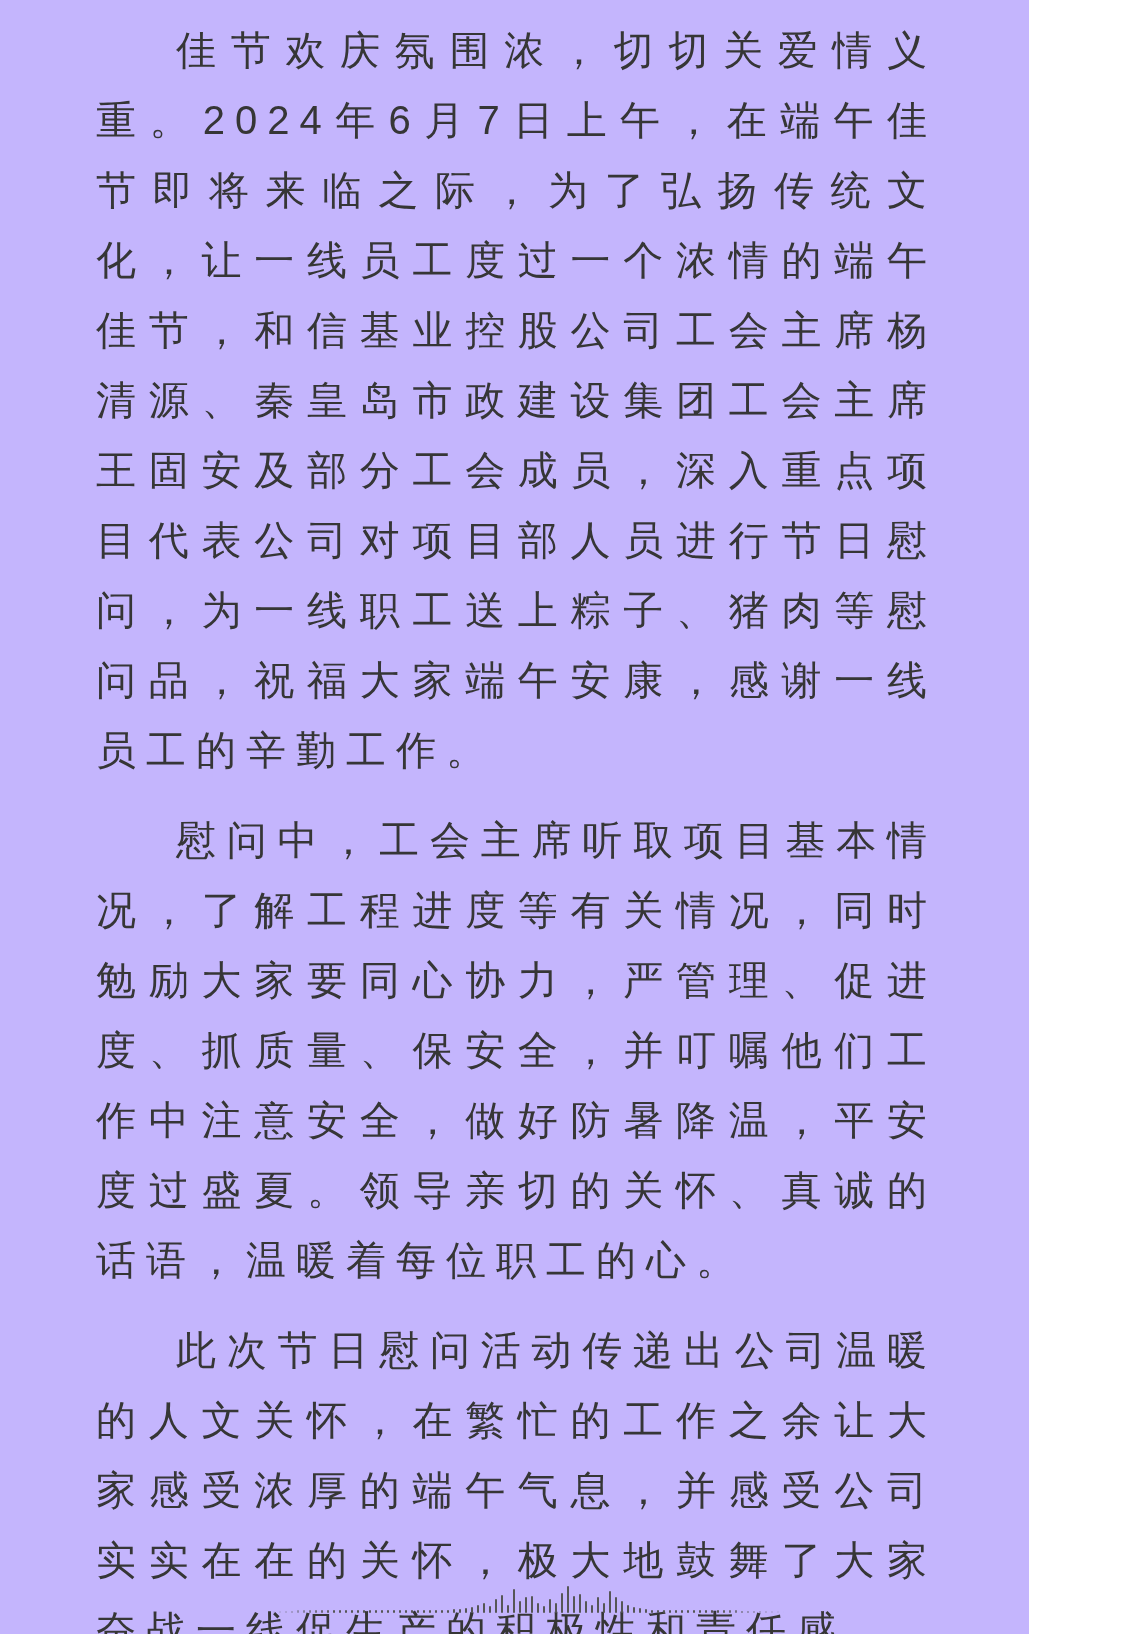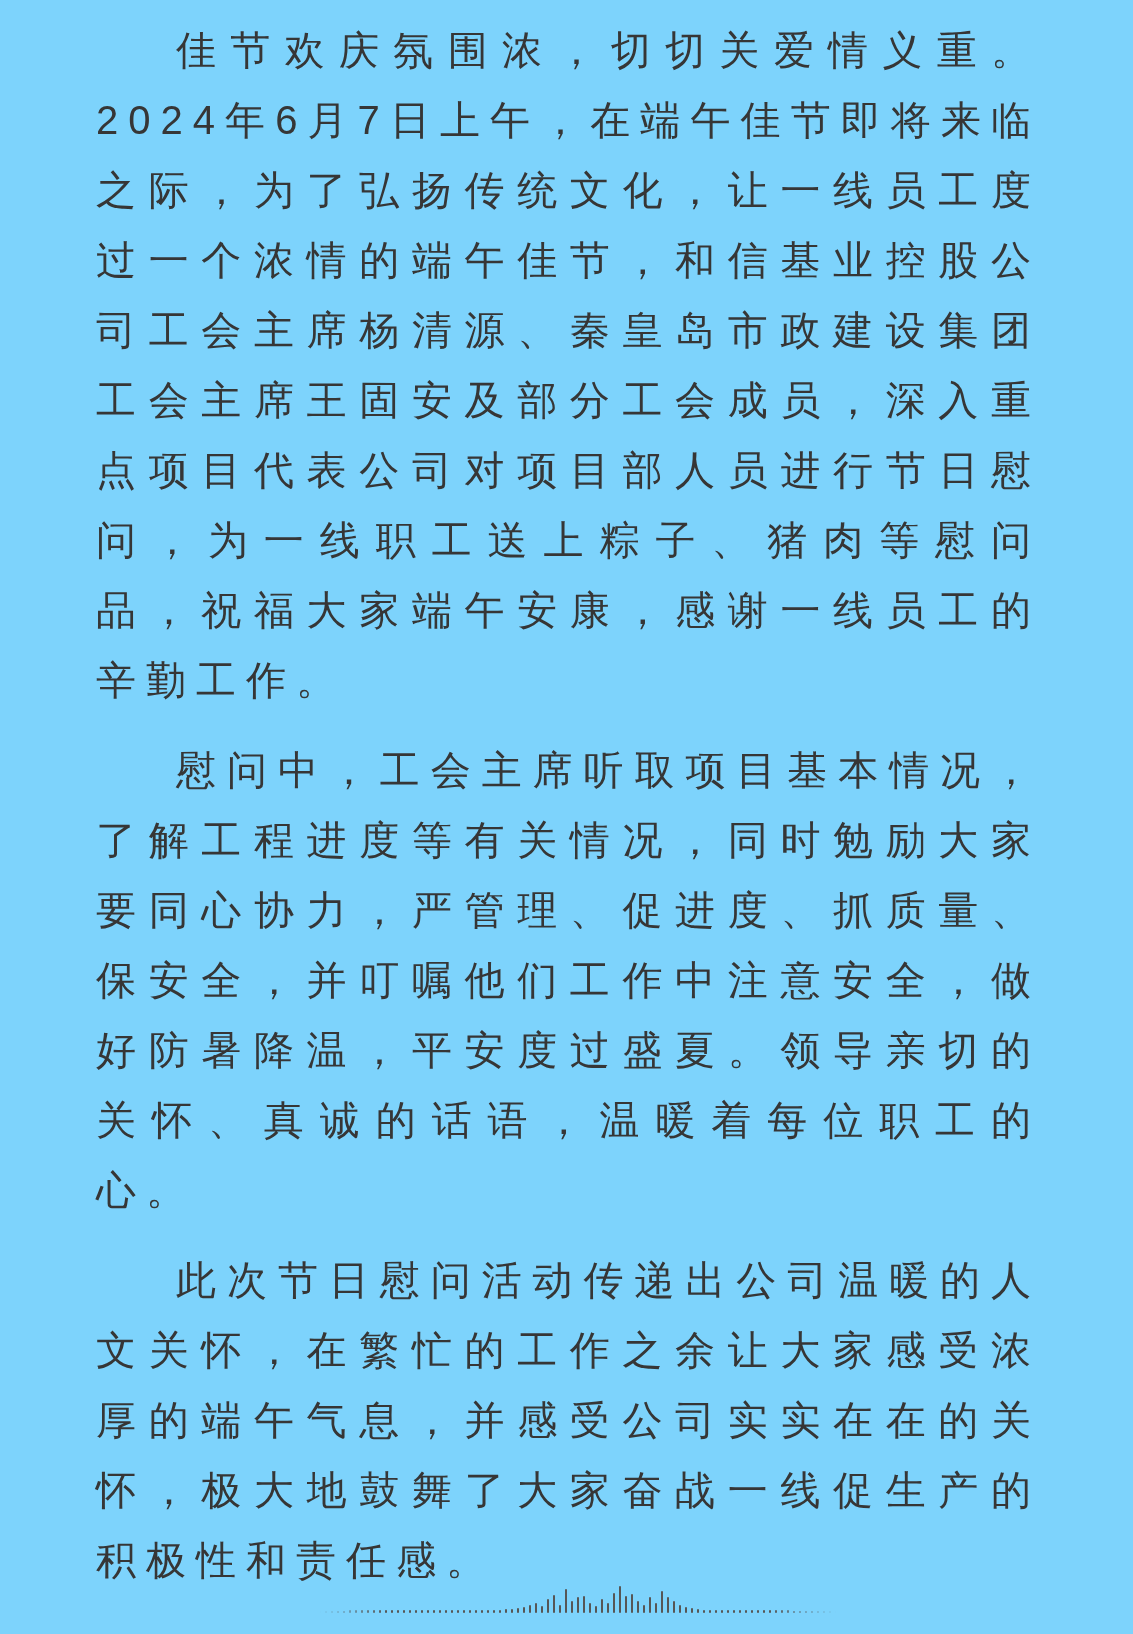--- a/index.html
+++ b/index.html
@@ -2,23 +2,23 @@
 <html><head>
 <meta charset="utf-8">
 <style>
   html, body {
     margin: 0;
     padding: 0;
     background: #ffffff;
   }
   .page {
     position: relative;
-    width: 1133px;
+    width: 1029px;
     height: 1634px;
-    background: #7dd3fc;
+    background: #c4b5fd;
     overflow: hidden;
     font-family: "Liberation Sans", sans-serif;
   }
   .article {
     padding: 15px 92px 0 96px;
     font-size: 40px;
     line-height: 70px;
     letter-spacing: 10px;
     text-align: justify;
     color: #363636;

